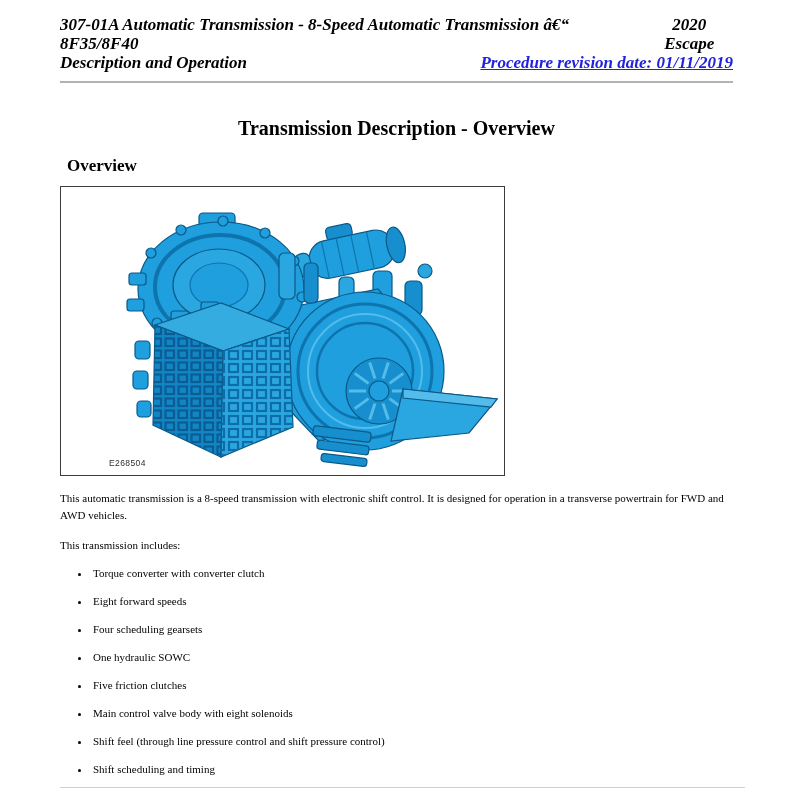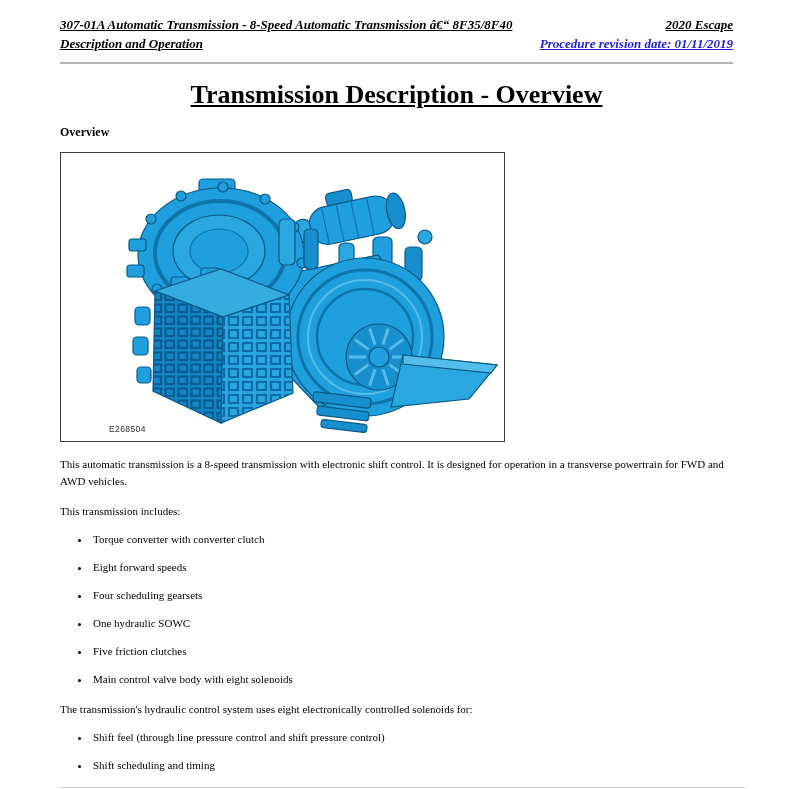--- a/index.html
+++ b/index.html
@@ -5,29 +5,29 @@
   * { box-sizing: border-box; }
   html, body { margin: 0; padding: 0; background: #ffffff; }
   .page {
     width: 789px; height: 789px; position: relative; overflow: hidden;
     background: #ffffff; color: #000;
     padding: 15px 56px 0 60px;
     font-family: "Liberation Serif", "DejaVu Serif", serif;
     font-size: 11px;
   }
   
-  .hdr { font-style: italic; font-weight: bold; font-size: 13px; line-height: 19px; text-decoration: underline; }
+  .hdr { font-style: italic; font-weight: bold; font-size: 17px; line-height: 19px; }
   .hdr-row { display: flex; justify-content: space-between; align-items: baseline; }
   .hdr-left { text-align: left; }
   .hdr-right { text-align: center; }
   .hdr-link { color: var(--link-blue, #2222dd); text-decoration: underline; font-style: italic; font-weight: bold; }
   .rule { border: none; border-top: 2px solid var(--rule-gray, #b3b3b3); margin: 9px 0 0 0; }
   
-  h1.title { font-size: 26px; font-weight: bold; text-align: center; margin: 18px 0 0 0; line-height: 25px; text-decoration: underline; }
-  h2.sec { font-size: 12px; font-weight: bold; margin: 18px 0 0 0; line-height: 14px; }
+  h1.title { font-size: 20px; font-weight: bold; text-align: center; margin: 33px 0 0 0; line-height: 25px; }
+  h2.sec { font-size: 17px; font-weight: bold; margin: 18px 0 0 7px; line-height: 14px; }
   
   .figbox {
     margin: 13px 0 0 0; width: 445px; height: 290px;
     border: 1px solid #3c3c3c; position: relative; background: #fff;
   }
   .figbox svg { display: block; position: absolute; top: 0; left: 0; }
   .figlabel {
     position: absolute; left: 8px; bottom: 7px;
     font-size: 8.5px; color: #2e2e2e; letter-spacing: 0.4px;
     font-family: "Liberation Sans", sans-serif;
@@ -156,21 +156,20 @@
 
   <ul class="blist">
       <li>Torque converter with converter clutch</li>
       <li>Eight forward speeds</li>
       <li>Four scheduling gearsets</li>
       <li>One hydraulic SOWC</li>
       <li>Five friction clutches</li>
       <li>Main control valve body with eight solenoids</li>
     </ul>
 
-  <p class="body">The transmission's hydraulic control system uses eight electronically controlled solenoids for:</p>
 
   <ul class="blist">
       <li>Shift feel (through line pressure control and shift pressure control)</li>
       <li>Shift scheduling and timing</li>
       <li>TCC operation</li>
     </ul>
 
   <hr class="bottom-rule">
 
 </div>

